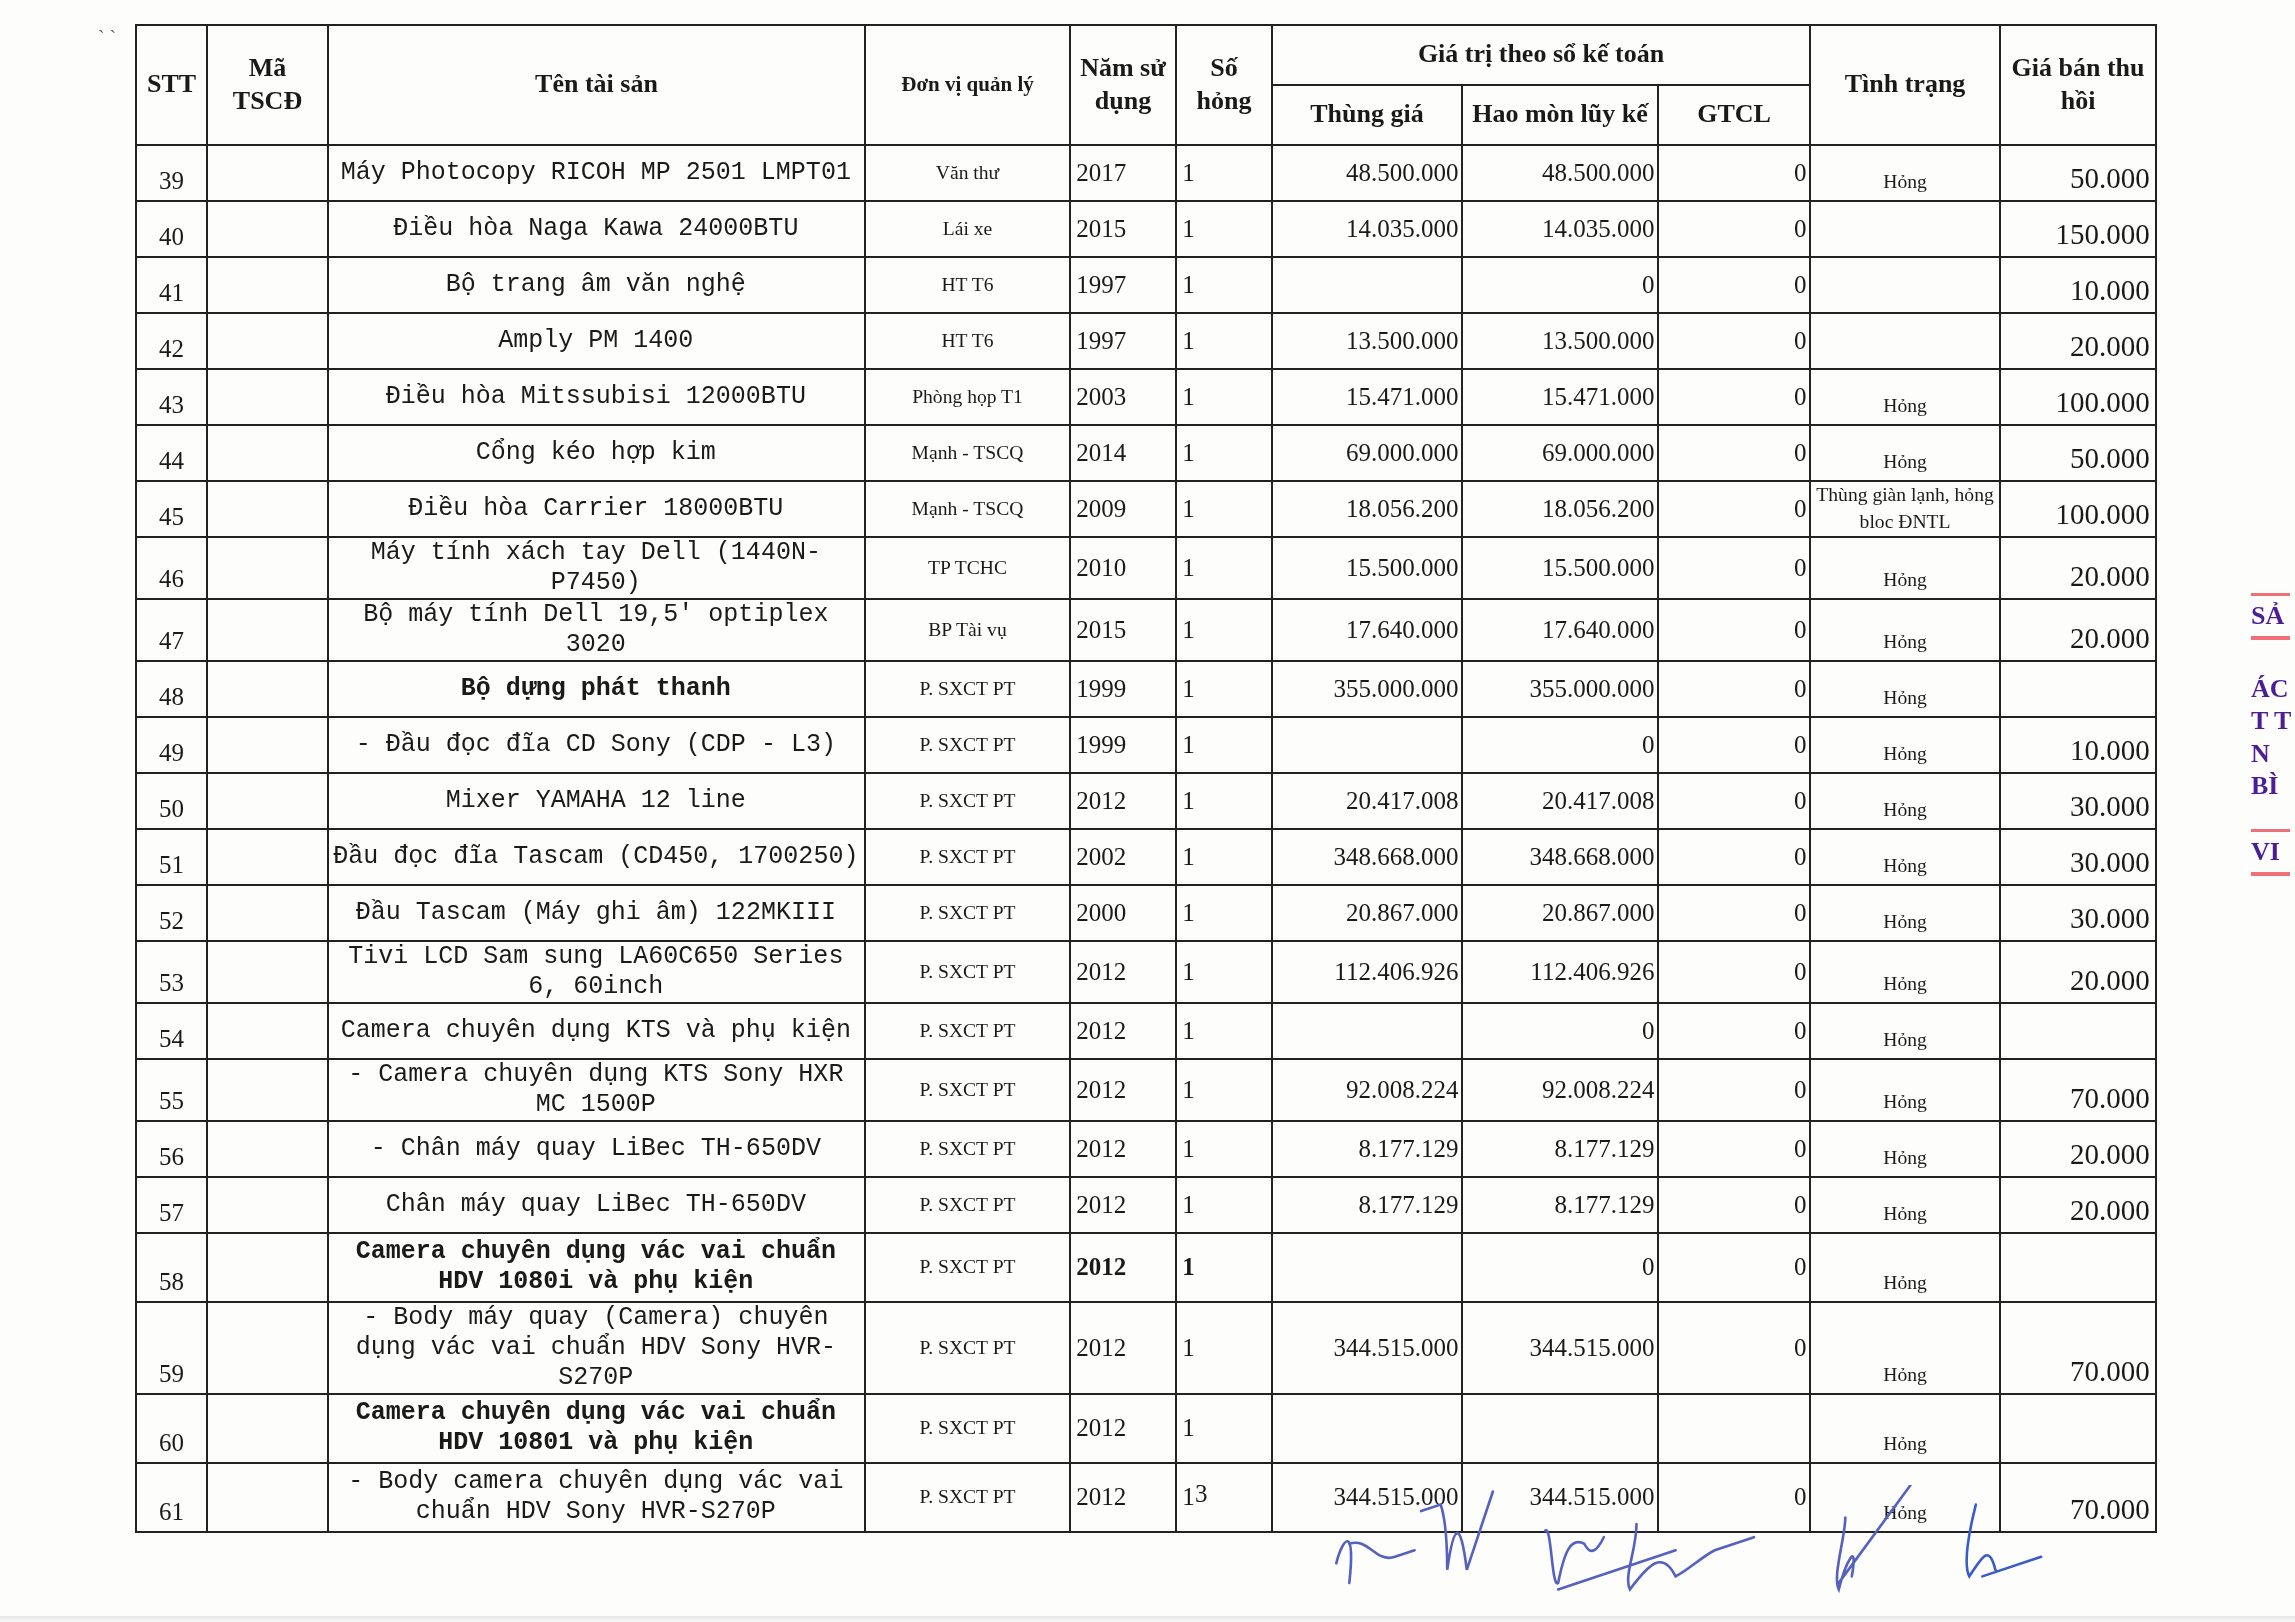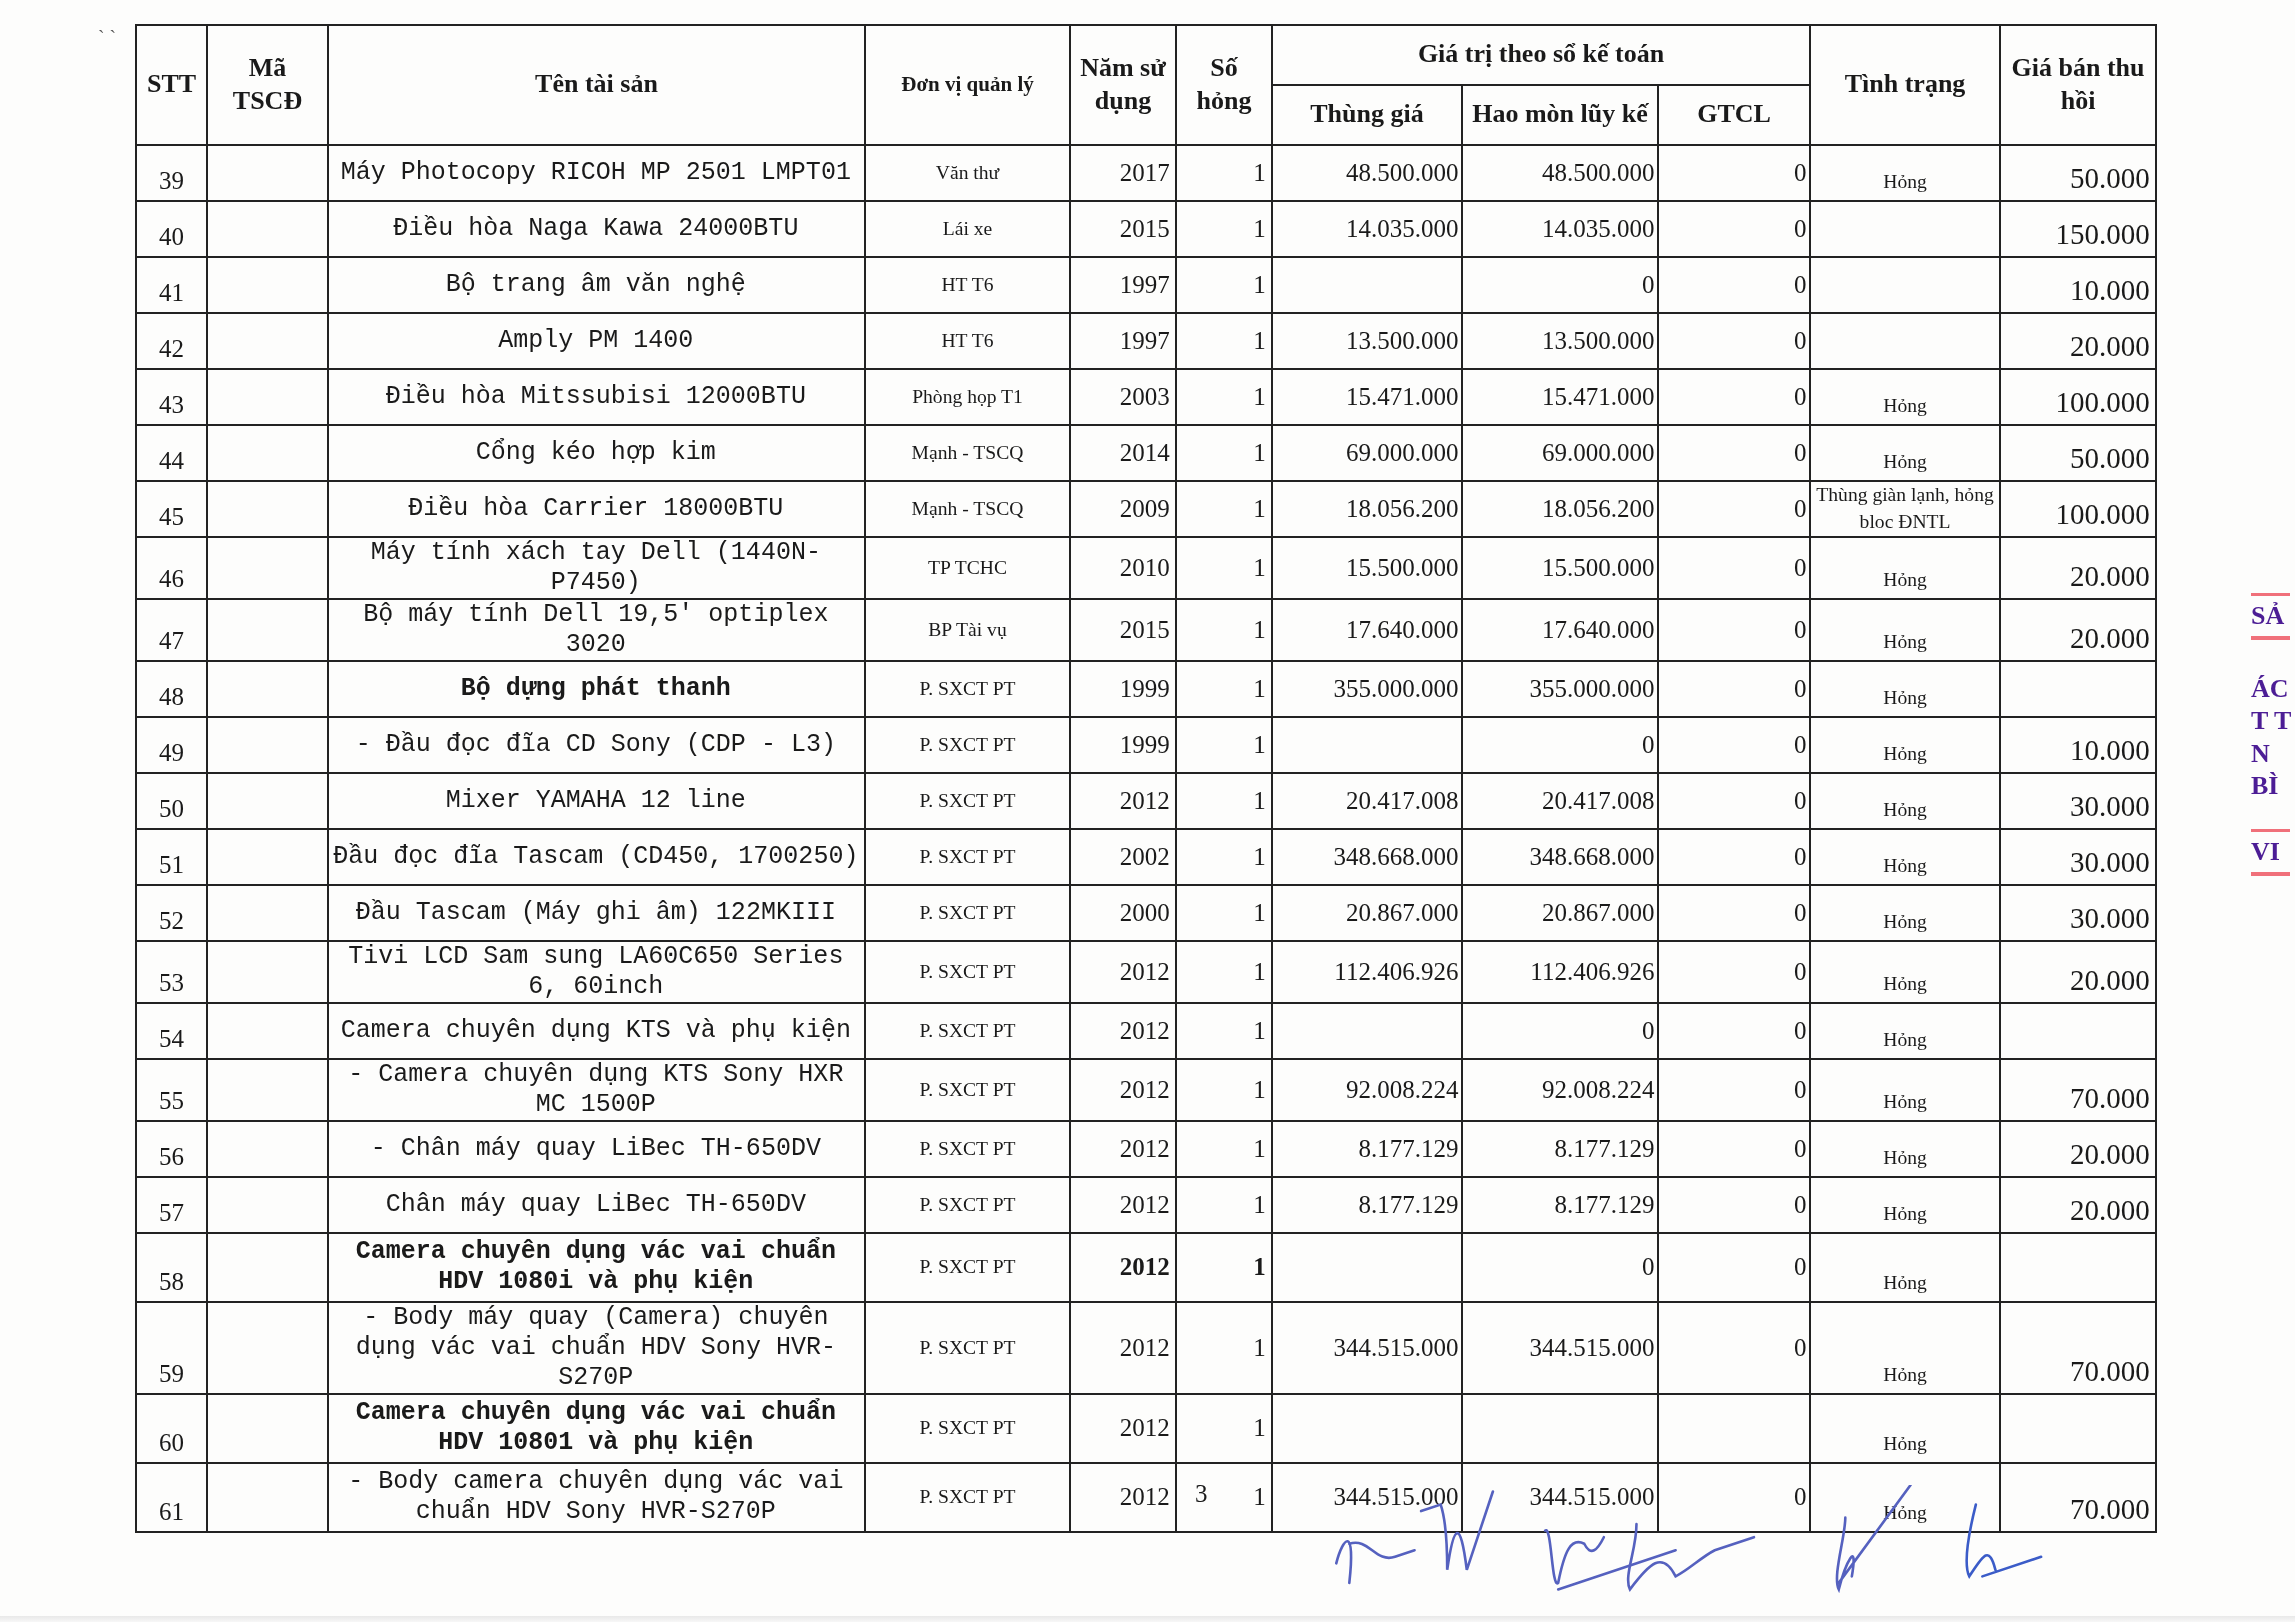--- a/index.html
+++ b/index.html
@@ -15,21 +15,21 @@
   table.assets th, table.assets td {
     border:2px solid #222; padding:0 5.2px; overflow:hidden;
   }
   table.assets th {
     font-weight:bold; font-size:26px; text-align:center; vertical-align:middle; line-height:1.25;
   }
   table.assets td { font-size:25px; vertical-align:middle; line-height:1.2; }
   .c-stt { text-align:center; vertical-align:bottom !important; padding-bottom:3.9px !important; }
   .c-name { text-align:center; padding-left:3.9px !important;font-family:Liberation Mono, monospace; }
   .c-unit { text-align:center; font-size:19.6px !important; }
-  .c-year, .c-qty { text-align:right; }
+  .c-year, .c-qty { text-align:left; }
   .c-num { text-align:right; padding-right:2.6px !important; }
   .c-status { text-align:center; font-size:19.6px !important; vertical-align:bottom !important; padding-bottom:6.5px !important; }
   .c-status.multi { vertical-align:middle !important; padding-bottom:0 !important; line-height:1.35; }
   .c-price { text-align:right; font-size:29px !important; vertical-align:bottom !important; padding-bottom:3.9px !important; }
   tr.r { height:56px; }
   tr.r2 { height:69px; }
   .bold { font-weight:bold; }
   .page-num { position:absolute; left:1195px; top:1480px; font-size:25px; }
   .stamp {
     position:absolute; left:2251px; top:589px; width:44px; color:#4c1d95;

